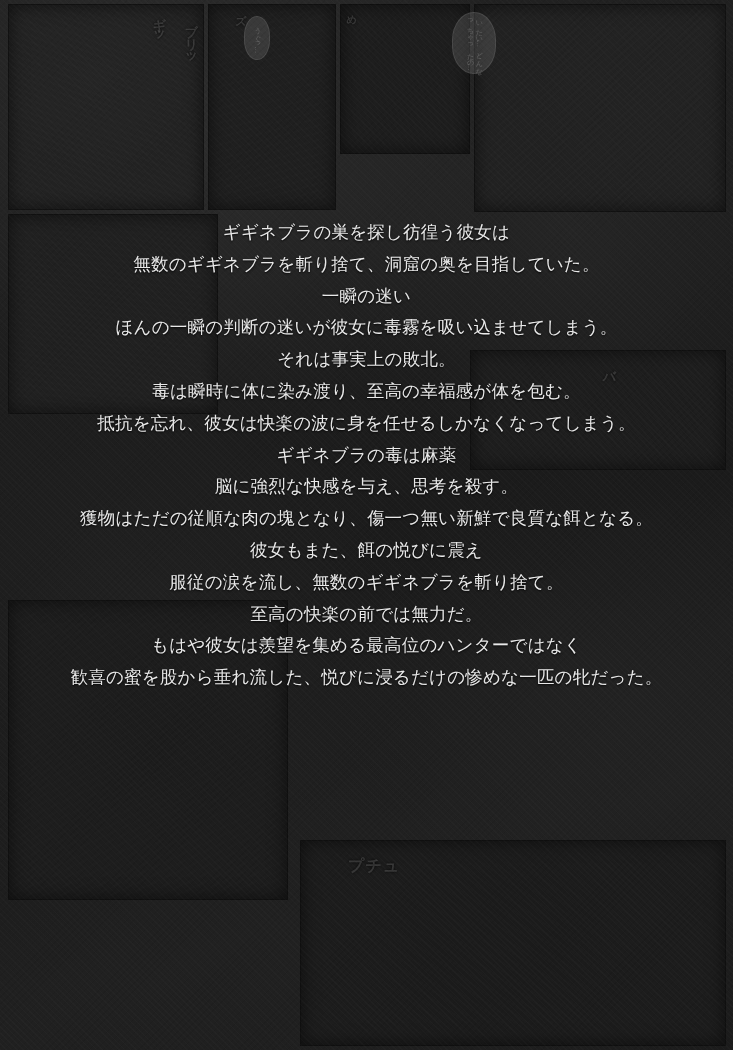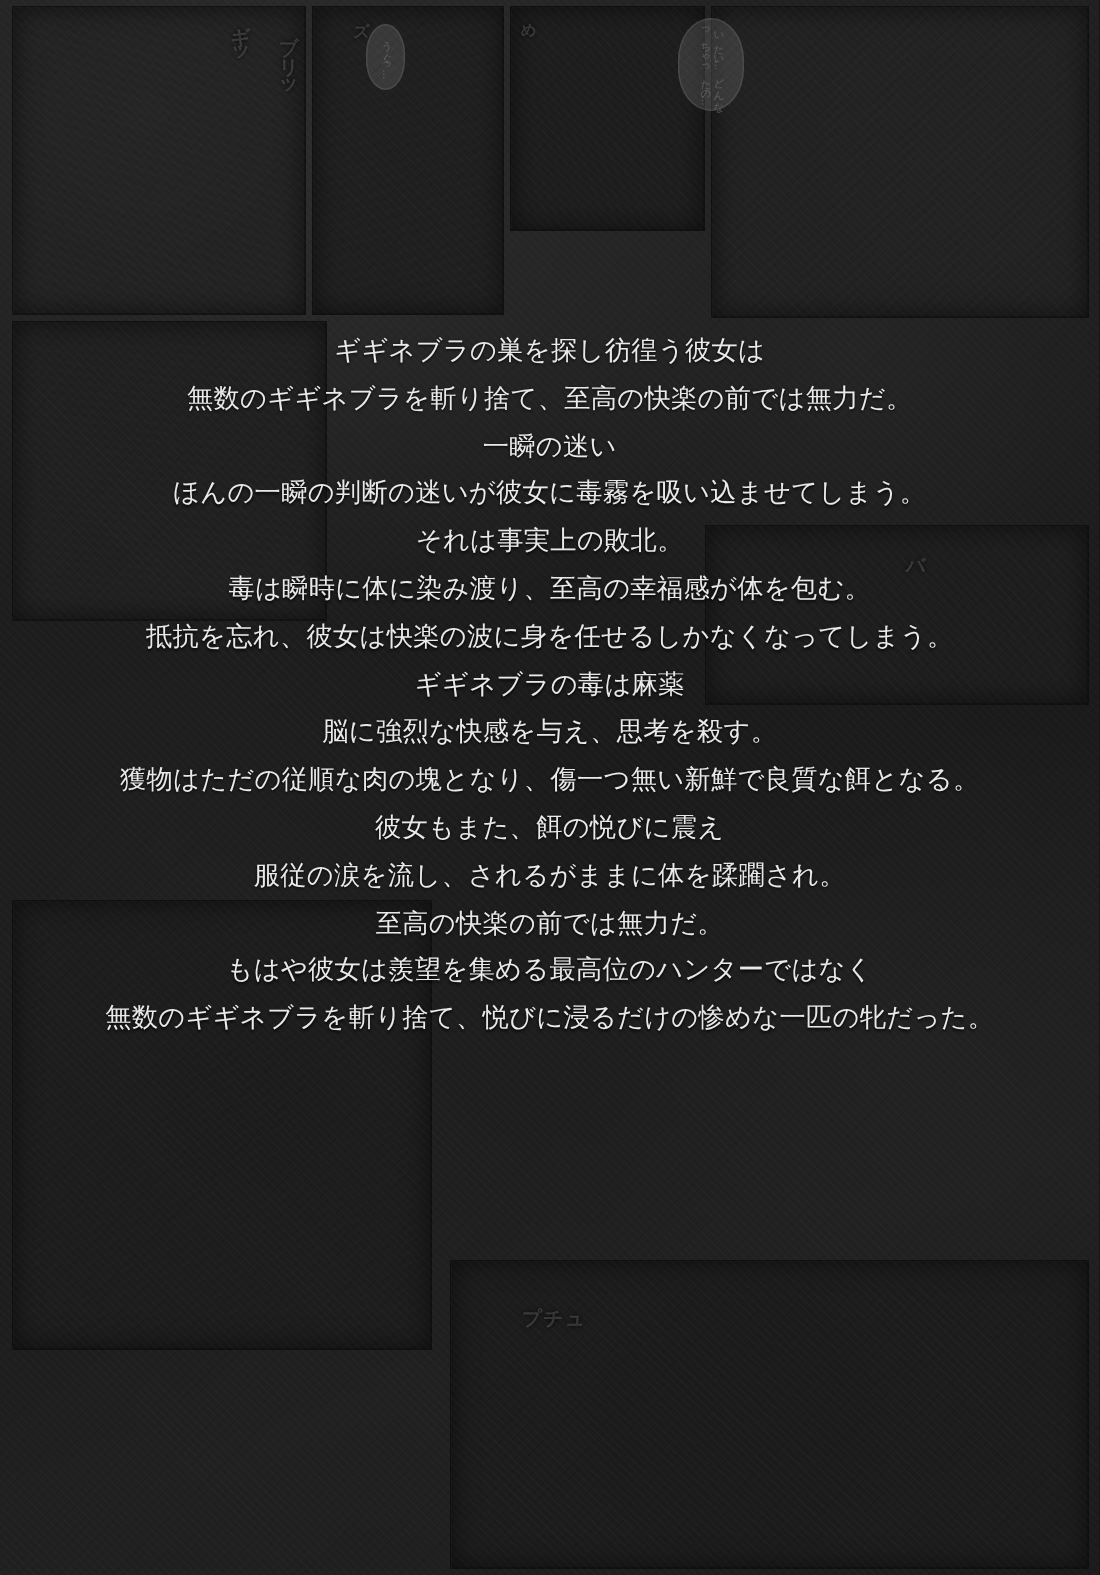--- a/index.html
+++ b/index.html
@@ -159,21 +159,21 @@
     left: 0;
     right: 0;
     top: 218px;
     padding: 0 14px;
     text-align: center;
     color: #e9e9e9;
     font-size: 17.5px;
     line-height: 31.8px;
     letter-spacing: 0.2px;
     text-shadow: 0 1px 2px rgba(0,0,0,0.9);
-    font-family: Liberation Sans, sans-serif;
+    font-family: Liberation Mono, monospace;
   }
   .story .line {
     white-space: nowrap;
   }
 </style>
 </head>
 <body>
 
 <div id="page">
 
@@ -186,42 +186,42 @@
     <div class="panel p4"></div>
     <div class="panel p5"></div>
     <div class="panel p6"></div>
     <div class="panel p7"></div>
     <div class="panel p8"></div>
 
     <div class="sfx" style="left:150px; top:8px;">ギッ</div>
     <div class="sfx" style="left:182px; top:14px;">ブリッ</div>
     <div class="sfx" style="left:232px; top:6px; font-size:11px;">ズ</div>
     <div class="sfx" style="left:600px; top:362px;">バ</div>
-    <div class="sfx horiz" style="left:348px; top:856px; font-size:13px;margin-top:14px;">プチュ</div>
+    <div class="sfx horiz" style="left:348px; top:856px; font-size:16px;">プチュ</div>
     <div class="sfx" style="left:344px; top:8px; font-size:10px;">め</div>
 
     <div class="speech" style="left:244px; top:16px; width:26px; height:44px;">うぐっ…</div>
     <div class="speech" style="left:452px; top:12px; width:44px; height:62px;">いたい…どんなっちゃったの…</div>
 
     <div class="art-tone"></div>
   </div>
 
   <div class="dim-overlay"></div>
 
   <div class="story">
     <div class="line">ギギネブラの巣を探し彷徨う彼女は</div>
-    <div class="line">無数のギギネブラを斬り捨て、至高の快楽の前では無力だ。</div>
+    <div class="line">無数のギギネブラを斬り捨て、洞窟の奥を目指していた。</div>
     <div class="line">一瞬の迷い</div>
     <div class="line">ほんの一瞬の判断の迷いが彼女に毒霧を吸い込ませてしまう。</div>
     <div class="line">それは事実上の敗北。</div>
     <div class="line">毒は瞬時に体に染み渡り、至高の幸福感が体を包む。</div>
     <div class="line">抵抗を忘れ、彼女は快楽の波に身を任せるしかなくなってしまう。</div>
     <div class="line">ギギネブラの毒は麻薬</div>
     <div class="line">脳に強烈な快感を与え、思考を殺す。</div>
     <div class="line">獲物はただの従順な肉の塊となり、傷一つ無い新鮮で良質な餌となる。</div>
     <div class="line">彼女もまた、餌の悦びに震え</div>
-    <div class="line">服従の涙を流し、されるがままに体を蹂躙され。</div>
+    <div class="line">服従の涙を流し、無数のギギネブラを斬り捨て。</div>
     <div class="line">至高の快楽の前では無力だ。</div>
     <div class="line">もはや彼女は羨望を集める最高位のハンターではなく</div>
-    <div class="line">無数のギギネブラを斬り捨て、悦びに浸るだけの惨めな一匹の牝だった。</div>
+    <div class="line">歓喜の蜜を股から垂れ流した、悦びに浸るだけの惨めな一匹の牝だった。</div>
   </div>
 
 </div>
 
 </body></html>

